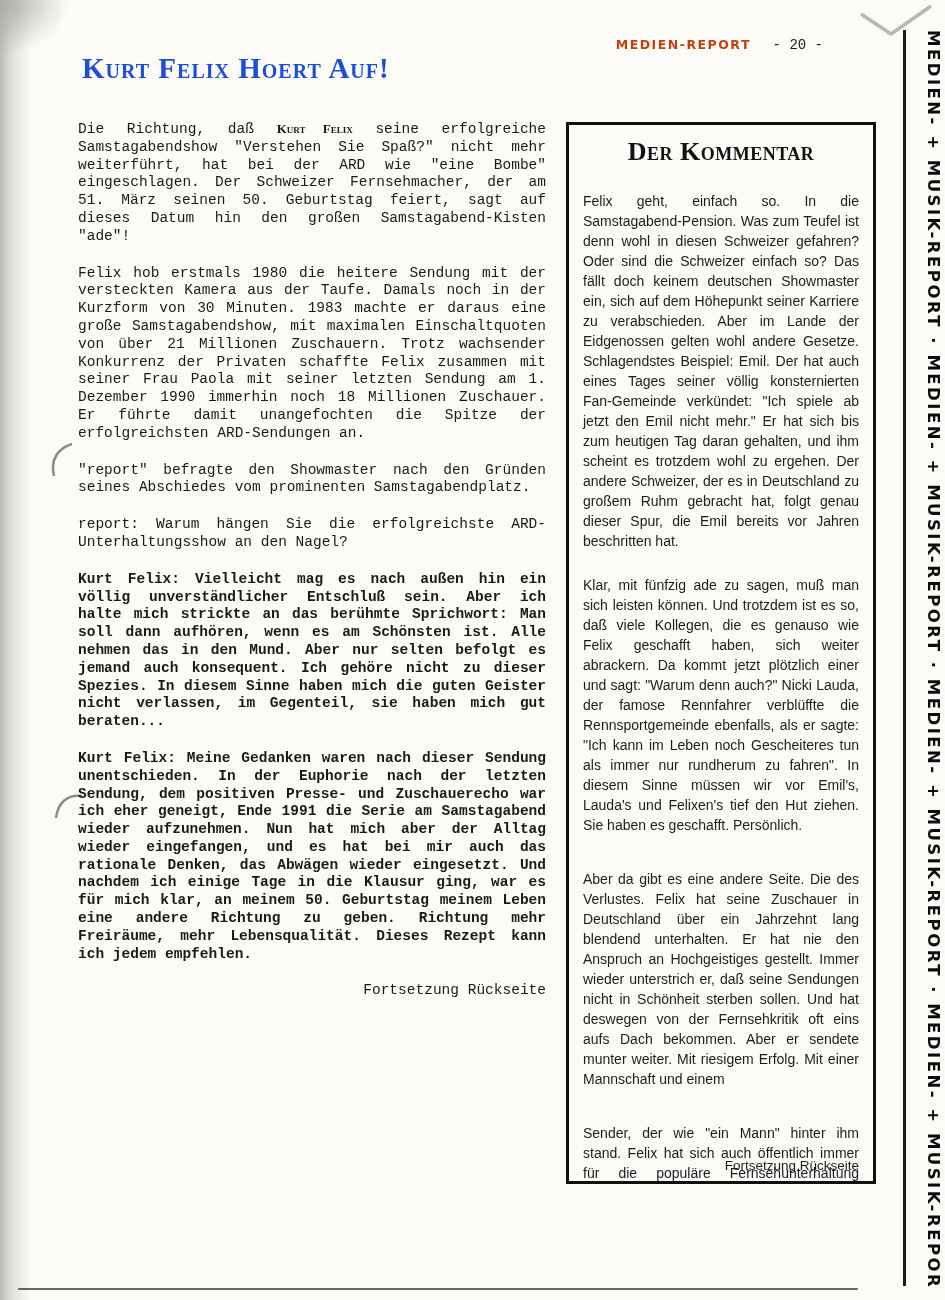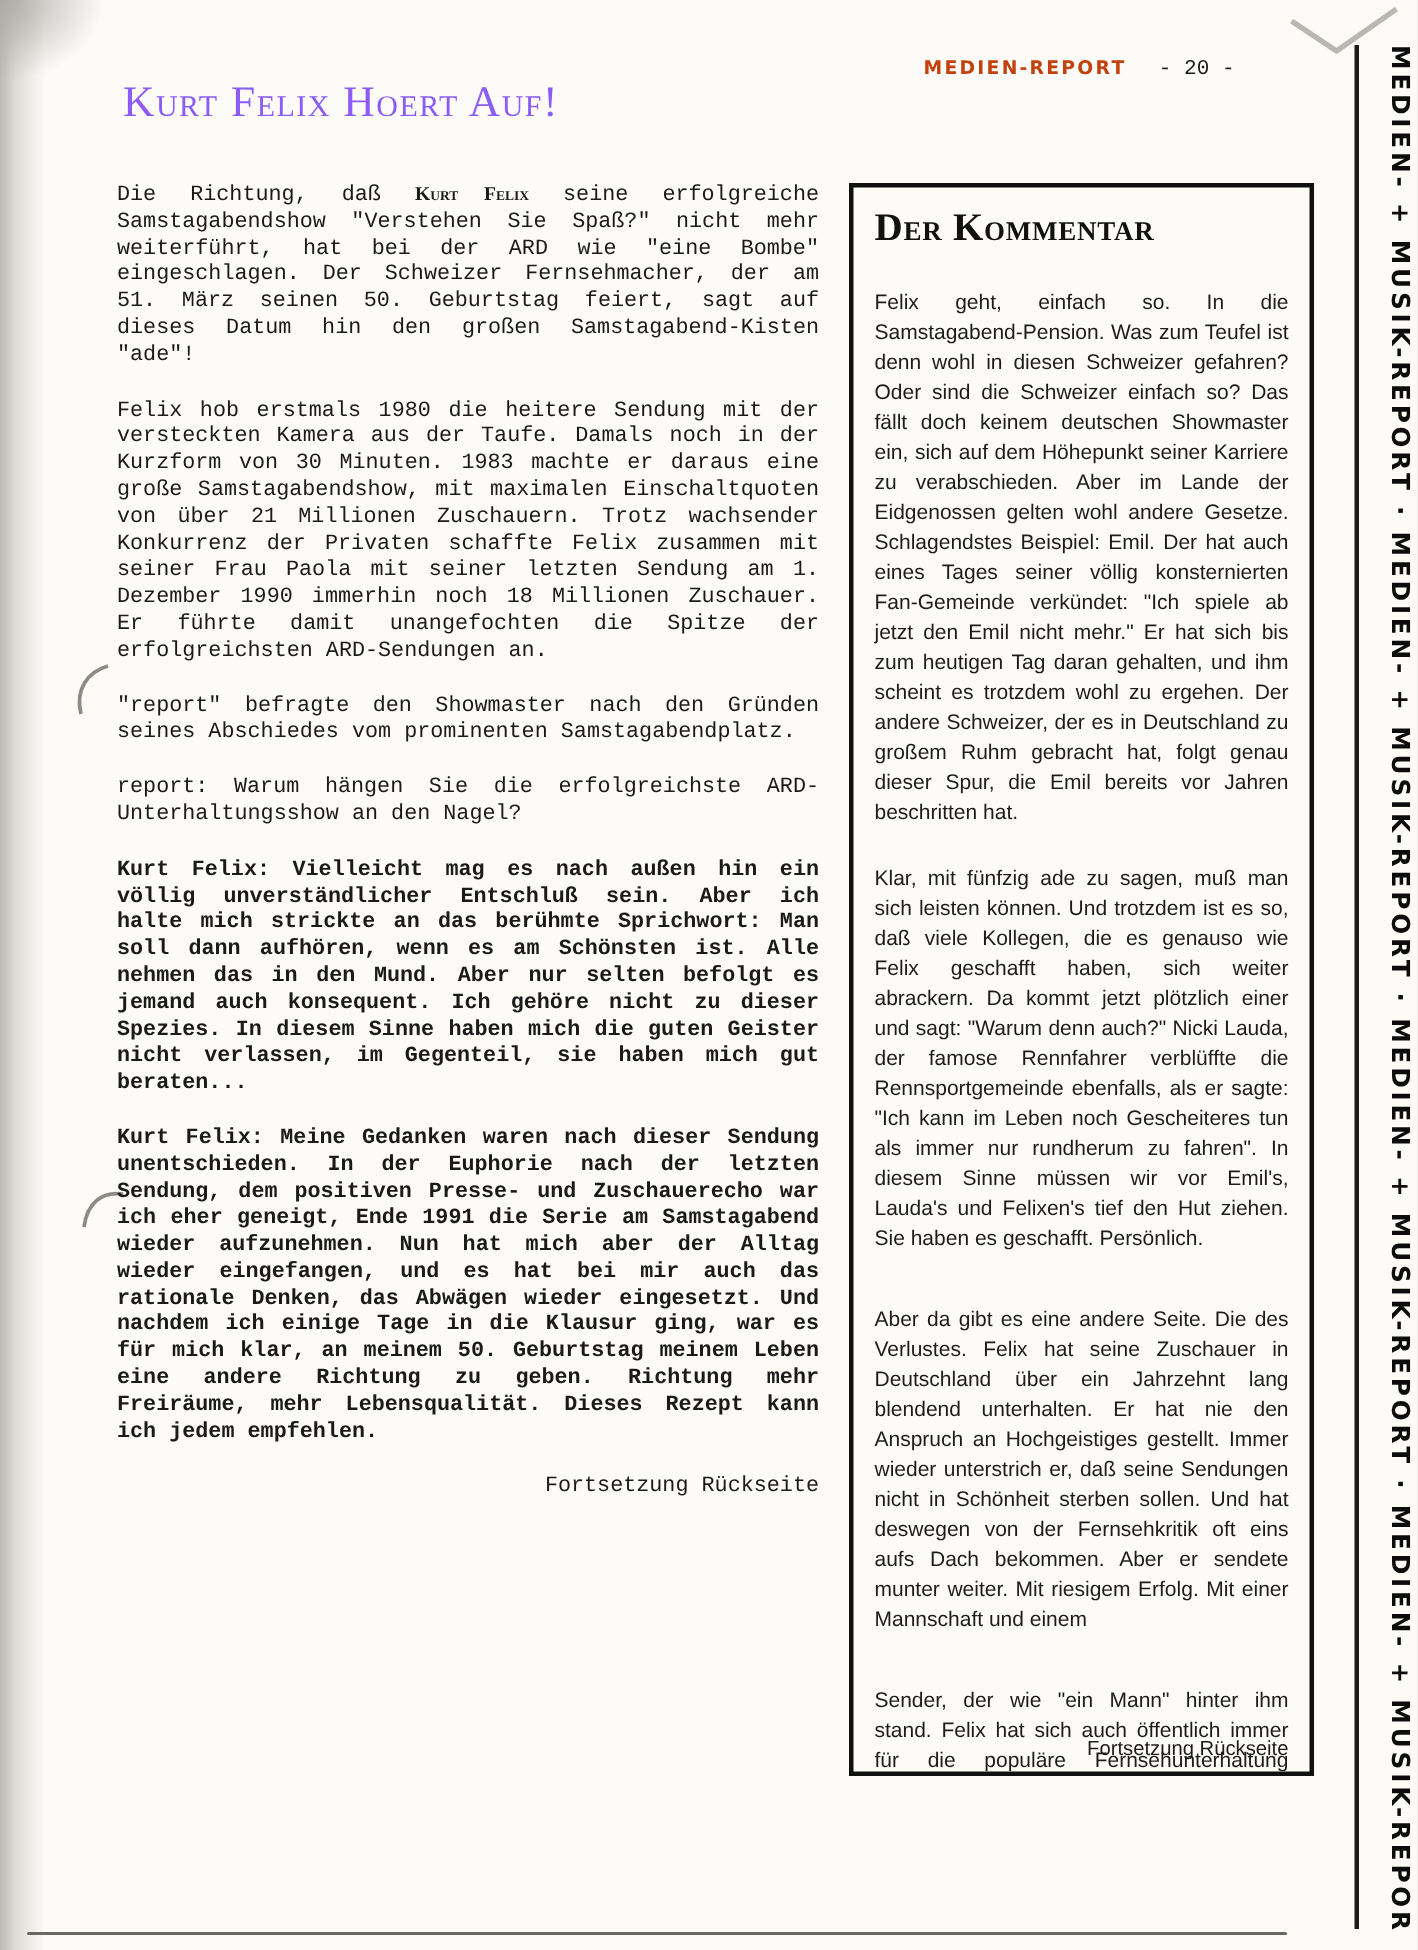--- a/index.html
+++ b/index.html
@@ -39,21 +39,21 @@
   }
   .pageno{
     font-family:"Liberation Mono", monospace;
     font-size:14px;margin-left:12px;color:#1a1a1a;
   }
   
   .title{
     position:absolute;left:82px;top:52px;margin:0;
     font-family:"Liberation Serif", serif;
     font-variant:small-caps;
-    font-weight:normal;font-size:29px;letter-spacing:1px;color:#8b5cf6;
+    font-weight:bold;font-size:29px;letter-spacing:1px;color:#1d4ed8;
   }
   
   .col-left{
     position:absolute;left:78px;top:120px;width:468px;
     font-size:14.5px;line-height:17.8px;
     text-align:justify;
     hyphens:auto;
   }
   .para{margin:0 0 19px 0;}
   .para.bold{font-weight:bold;}
@@ -67,21 +67,21 @@
   
   .kommentar{
     position:absolute;left:566px;top:122px;width:310px;height:1062px;
     box-sizing:border-box;border:3px solid #101010;
     padding:12px 14px;overflow:hidden;background:#fcfbf8;
   }
   .k-title{
     margin:0 0 24px 0;
     font-family:"Liberation Serif", serif;
     font-variant:small-caps;font-weight:bold;font-size:26px;
-    letter-spacing:.5px;color:#111;
+    letter-spacing:.5px;color:#111;text-align:center;
   }
   .kpara{
     margin:0 0 24px 0;
     font-family:"Liberation Sans", sans-serif;
     font-size:14px;line-height:20px;color:#1c1c1c;
     text-align:justify;hyphens:auto;
   }
   .kpara.gap-lg{margin-bottom:34px;}
   .k-continuation{
     position:absolute;bottom:8px;right:14px;

